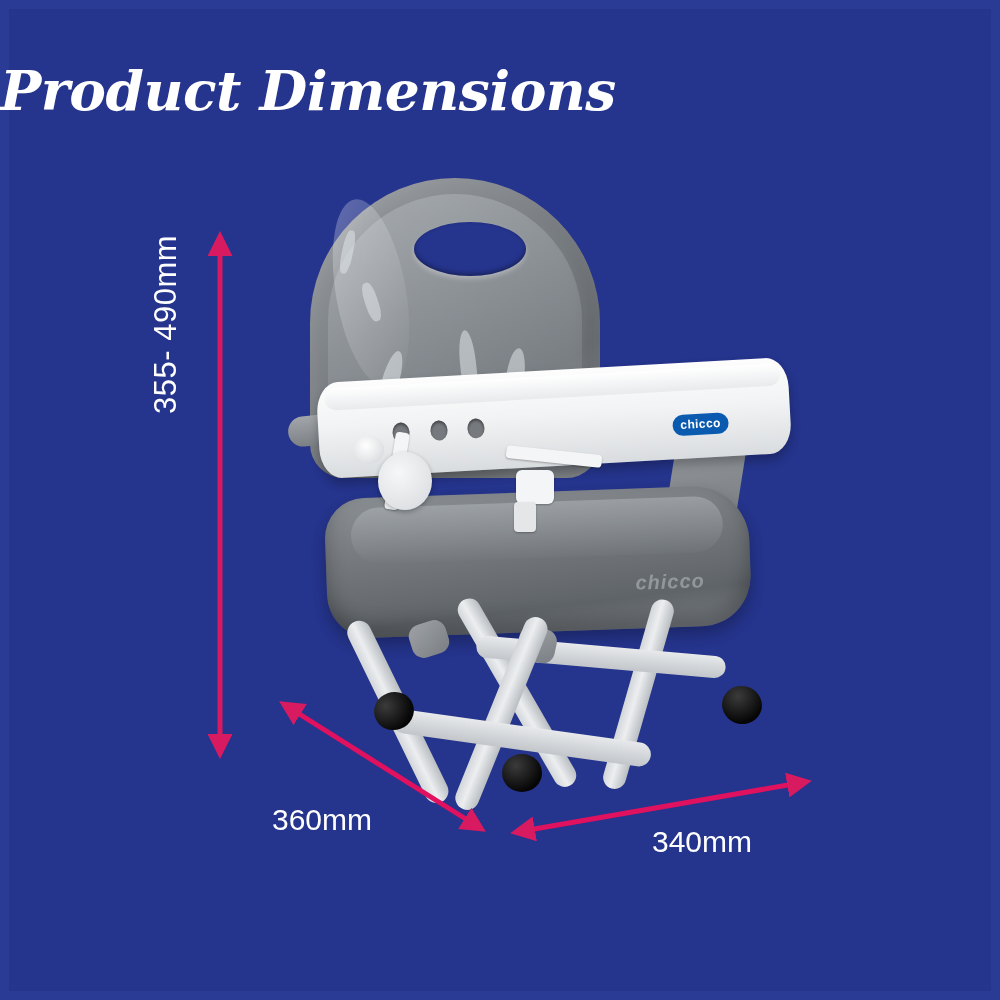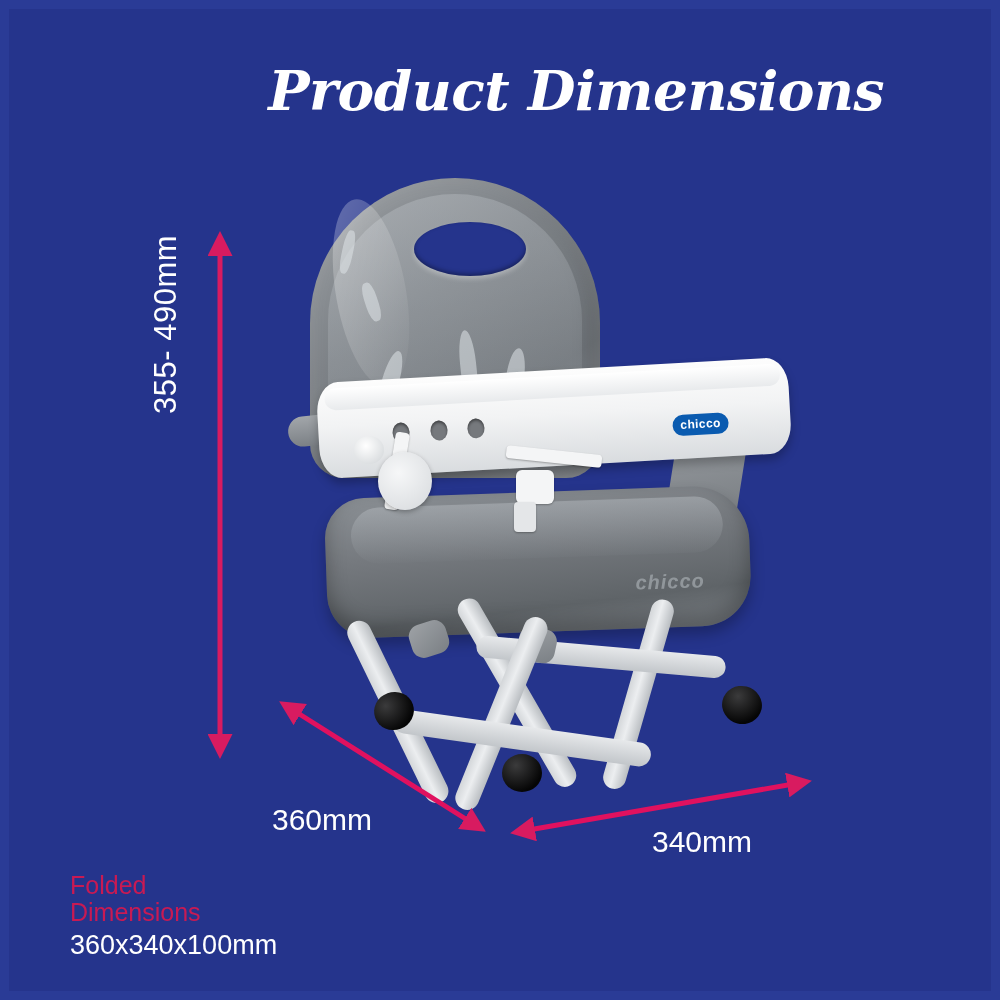--- a/index.html
+++ b/index.html
@@ -25,21 +25,21 @@
     border: 9px solid #2a3b96;
     pointer-events: none;
   }
 
   
   #page-title {
     position: absolute;
     left: 0;
     top: 58px;
     width: 884px;
-    text-align: right;
+    text-align: left;
     color: #ffffff;
     font-family: "DejaVu Serif", "Liberation Serif", serif;
     font-style: italic;
     font-weight: bold;
     font-size: 55px;
     letter-spacing: -0.5px;
     white-space: nowrap;
   }
 
   
@@ -395,19 +395,14 @@
 
     <line x1="517" y1="832" x2="805" y2="782" stroke="#e0115f" stroke-width="5" marker-start="url(#ah-start)" marker-end="url(#ah)"></line>
   </svg>
 
   <div class="dim-label" id="label-height">355- 490mm</div>
 
   <div class="dim-label" id="label-depth">360mm</div>
 
   <div class="dim-label" id="label-width">340mm</div>
 
-  <div id="folded-block">
-    <div class="folded-heading">Folded</div>
-    <div class="folded-heading">Dimensions</div>
-    <div class="folded-value">360x340x100mm</div>
-  </div>
 
 </div>
 
 </body></html>

